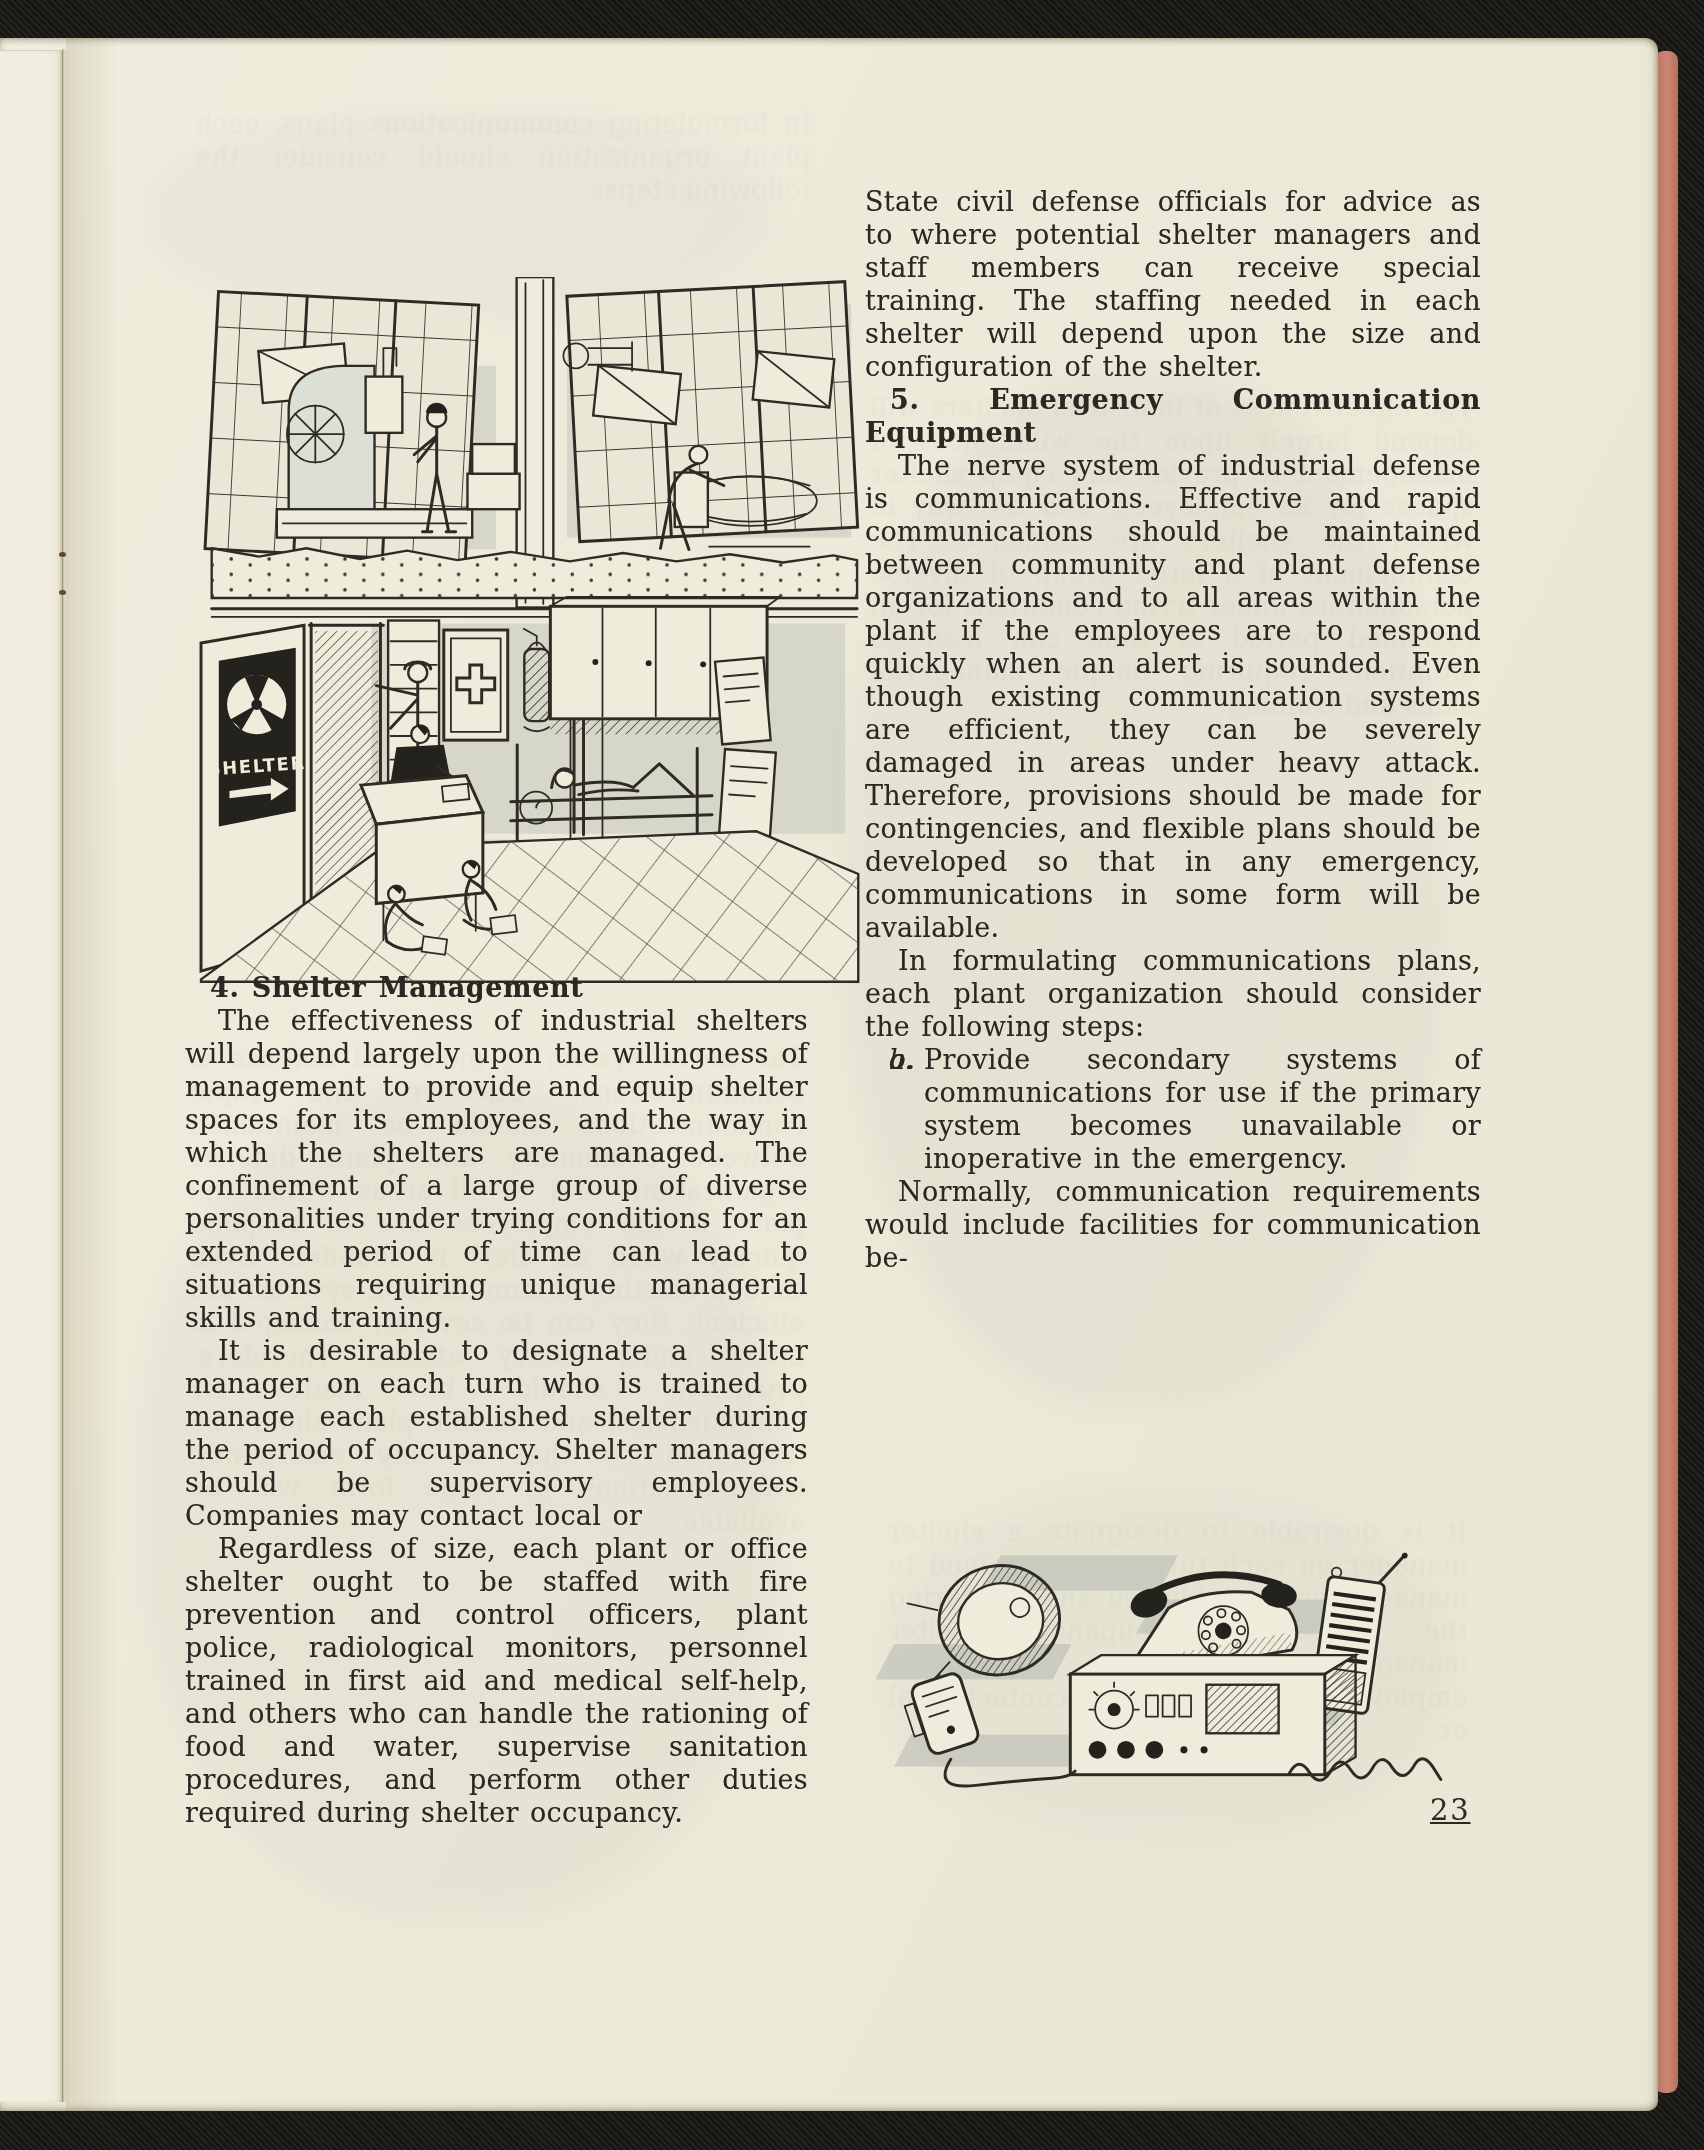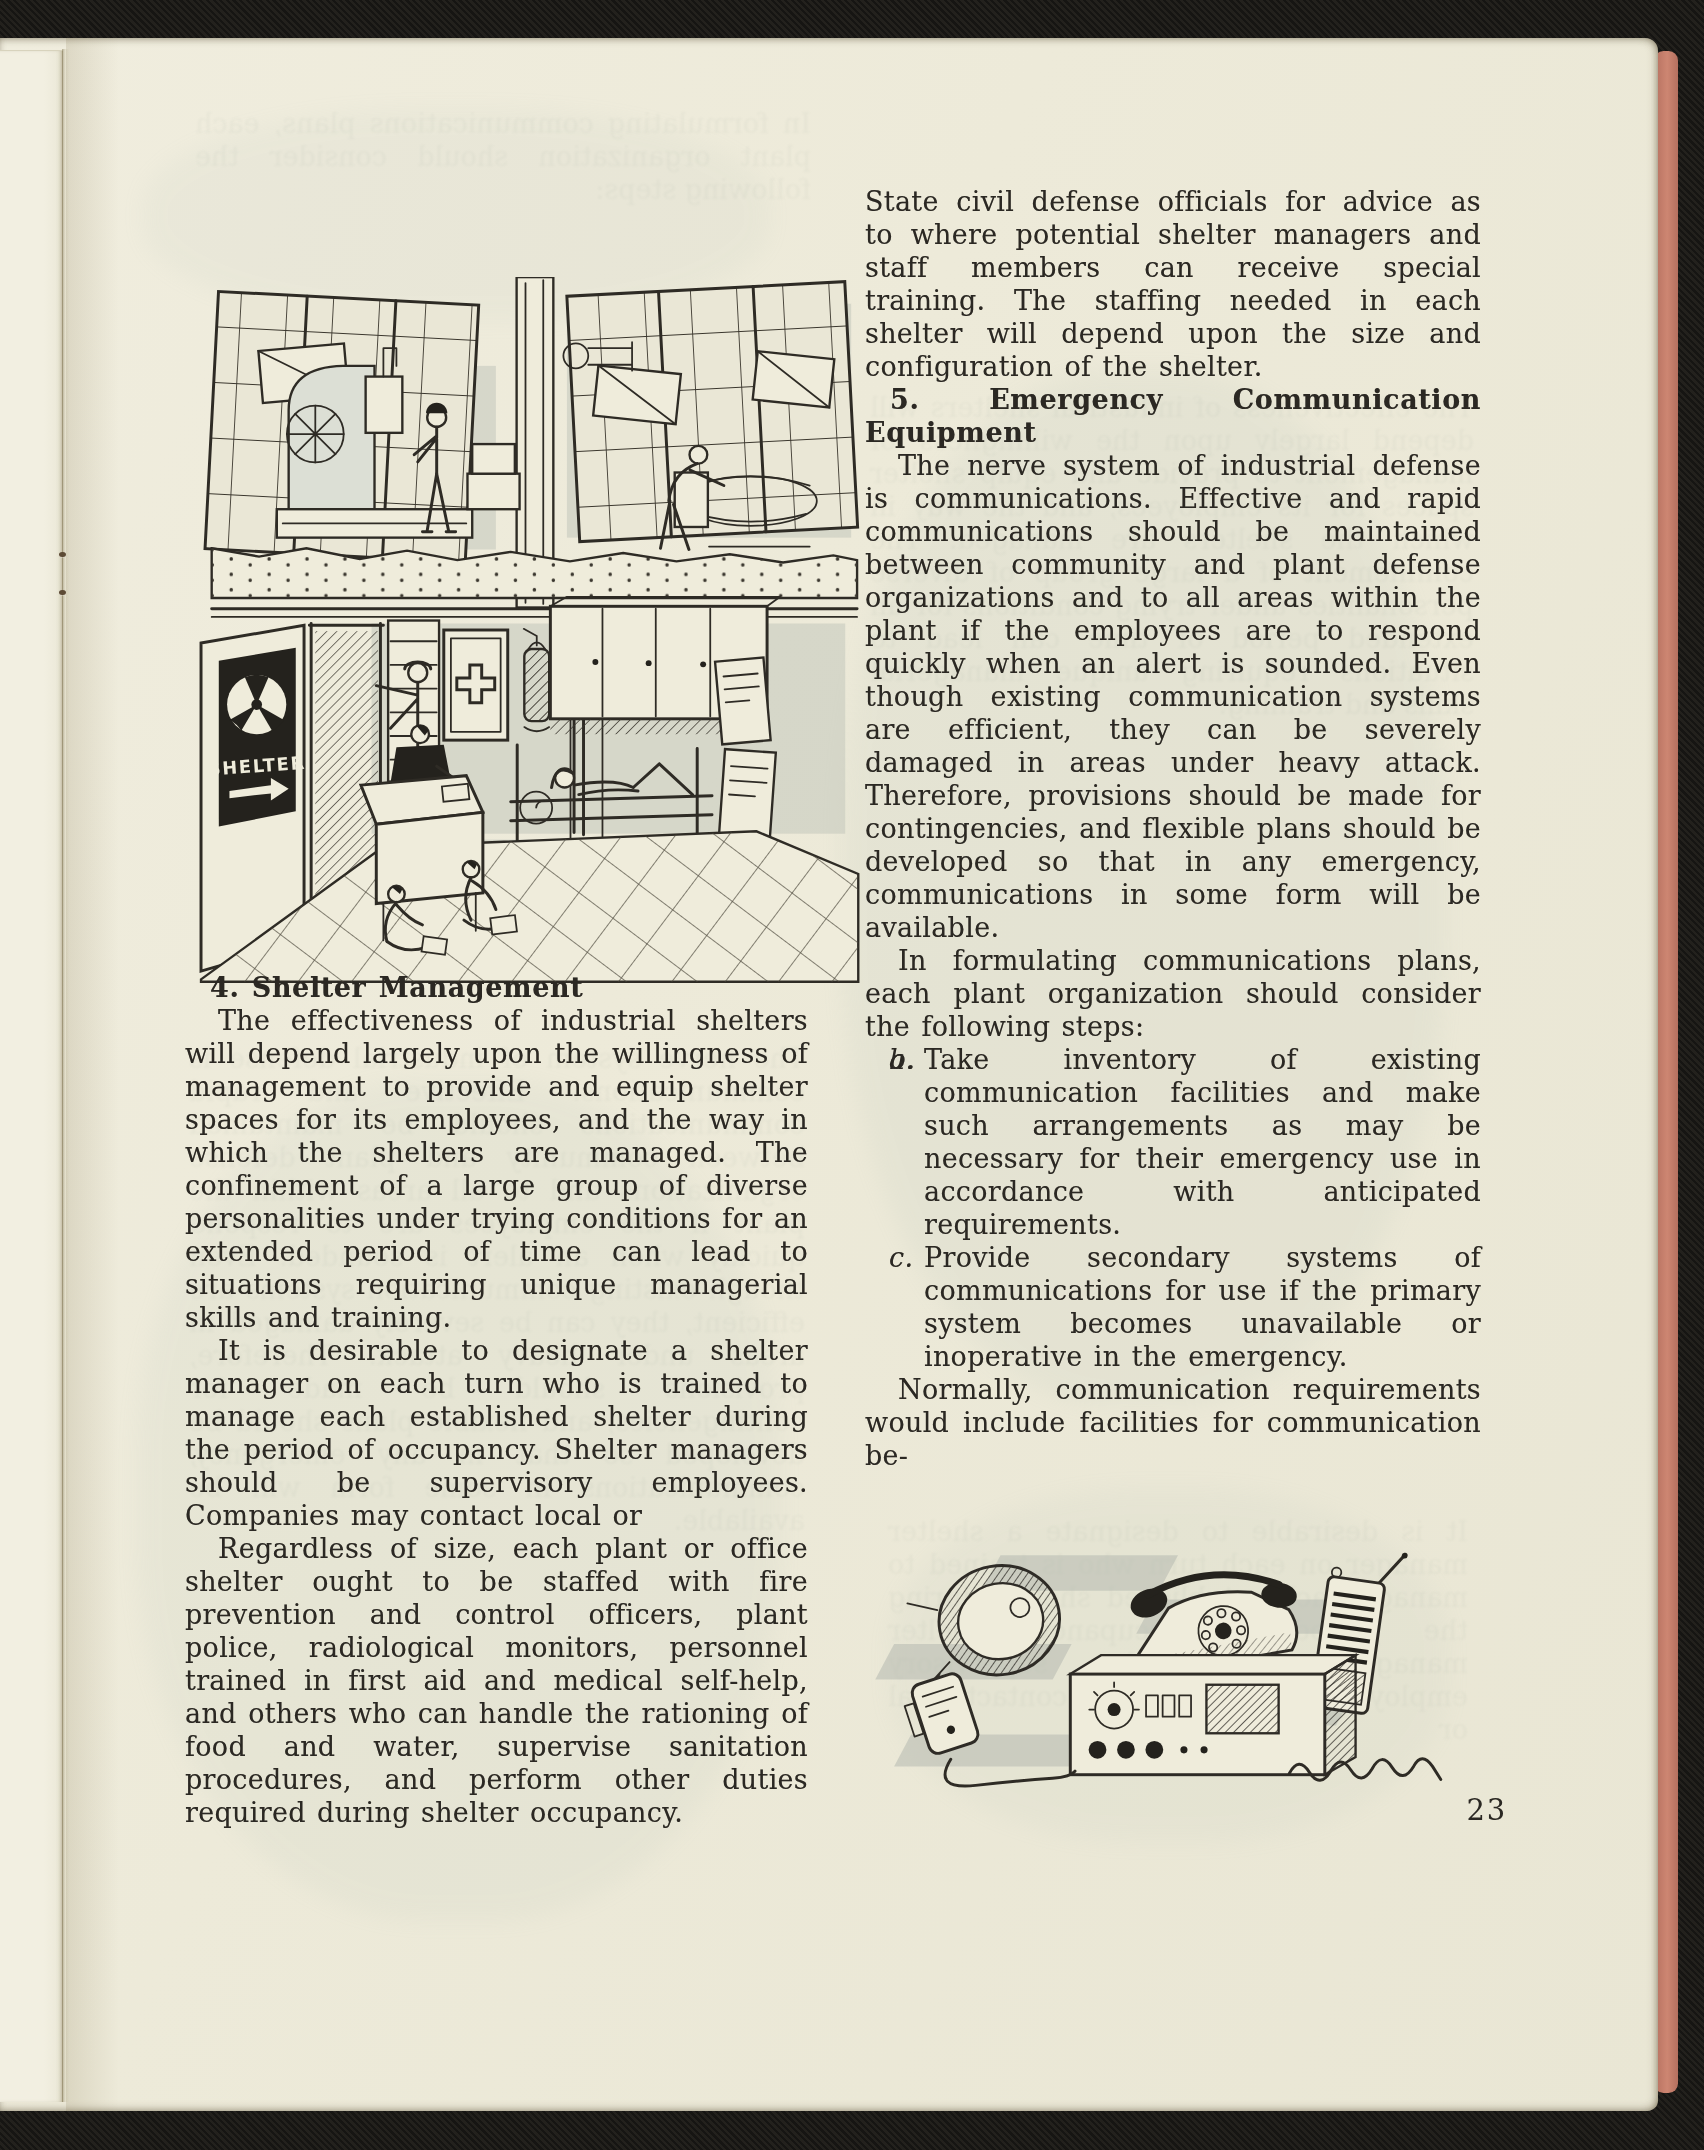--- a/index.html
+++ b/index.html
@@ -52,22 +52,22 @@
   }
   
   .col{position:absolute;color:#2b2823;font-size:27px;line-height:33px;
     text-align:justify;letter-spacing:0.3px;word-spacing:2.4px;
     text-shadow:0 0 0.6px rgba(43,40,35,.35);}
   .col p{margin:0;}
   .col p.ind{text-indent:33px;}
   .heading{font-weight:bold;margin:26px 0 14px 0;text-indent:25px;letter-spacing:0.6px;}
   .li{position:relative;padding-left:59px;margin:0;}
   .li .marker{position:absolute;left:24px;top:0;font-style:italic;}
-  .pagenum{position:absolute;left:1430px;top:1793px;width:77px;text-align:right;
-    font-size:29px;letter-spacing:1.8px;color:#2b2823;}
+  .pagenum{position:absolute;left:1430px;top:1793px;width:77px;text-align:left;
+    font-size:29px;letter-spacing:1.8px;color:#2b2823;text-decoration:underline;}
   .illu{position:absolute;}
   svg .ln{stroke:#2e2b25;fill:none;stroke-width:3;stroke-linecap:round;stroke-linejoin:round;}
   svg .lnB{stroke:#2e2b25;fill:none;stroke-width:5;stroke-linecap:round;stroke-linejoin:round;}
   svg .paperfill{fill:#efecdb;}
   svg .dark{fill:#24221d;}
   svg .half{fill:#c2c6bc;opacity:.55;}
 </style>
 </head>
 <body>
 
@@ -299,21 +299,20 @@
   <div class="col" style="left:865px;top:185px;width:616px;">
     <p>State civil defense officials for advice as to where potential shelter managers and staff members can receive special training.  The staffing needed in each shelter will depend upon the size and configuration of the shelter.</p>
     <p class="heading">5. Emergency Communication Equipment</p>
     <p class="ind">The nerve system of industrial defense is communications.  Effective and rapid communications should be maintained between community and plant defense organizations and to all areas within the plant if the employees are to respond quickly when an alert is sounded.  Even though existing communication systems are efficient, they can be severely damaged in areas under heavy attack.  Therefore, provisions should be made for contingencies, and flexible plans should be developed so that in any emergency, communications in some form will be available.</p>
     <p class="ind">In formulating communications plans, each plant organization should consider the following steps:</p>
     <div class="li">
       <span class="marker">a.</span>
     </div>
     <div class="li">
       <span class="marker">b.</span>
-      <span>Take inventory of existing communication facilities and make such arrangements as may be necessary for their emergency use in accordance with anticipated requirements.</span>
     </div>
     <div class="li">
       <span class="marker">c.</span>
       <span>Provide secondary systems of communications for use if the primary system becomes unavailable or inoperative in the emergency.</span>
     </div>
     <p class="ind">Normally, communication requirements would include facilities for communication be-</p>
   </div>
 
   <div class="col" style="left:185px;top:971px;width:623px;">
     <p class="heading">4. Shelter Management</p>

